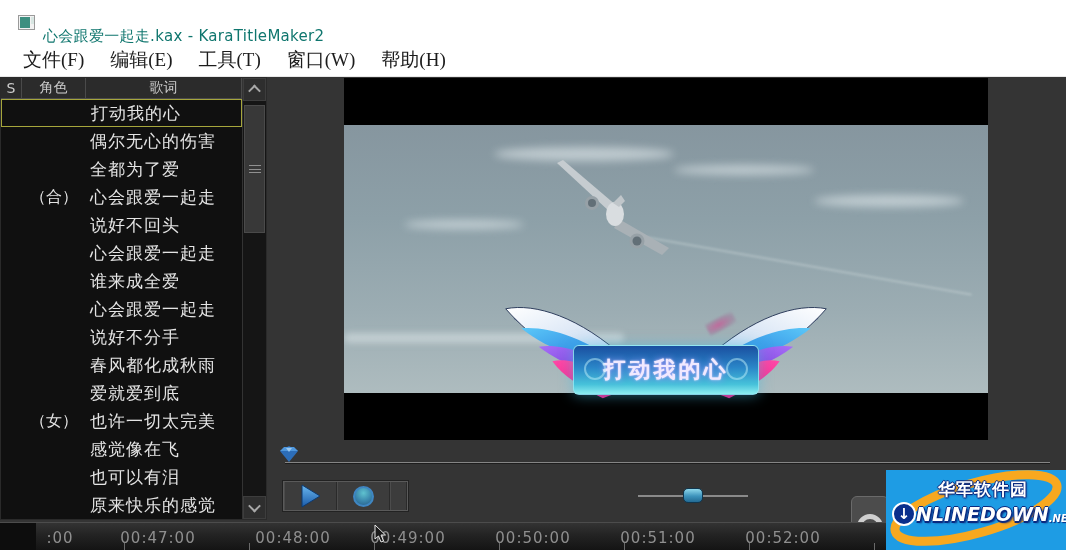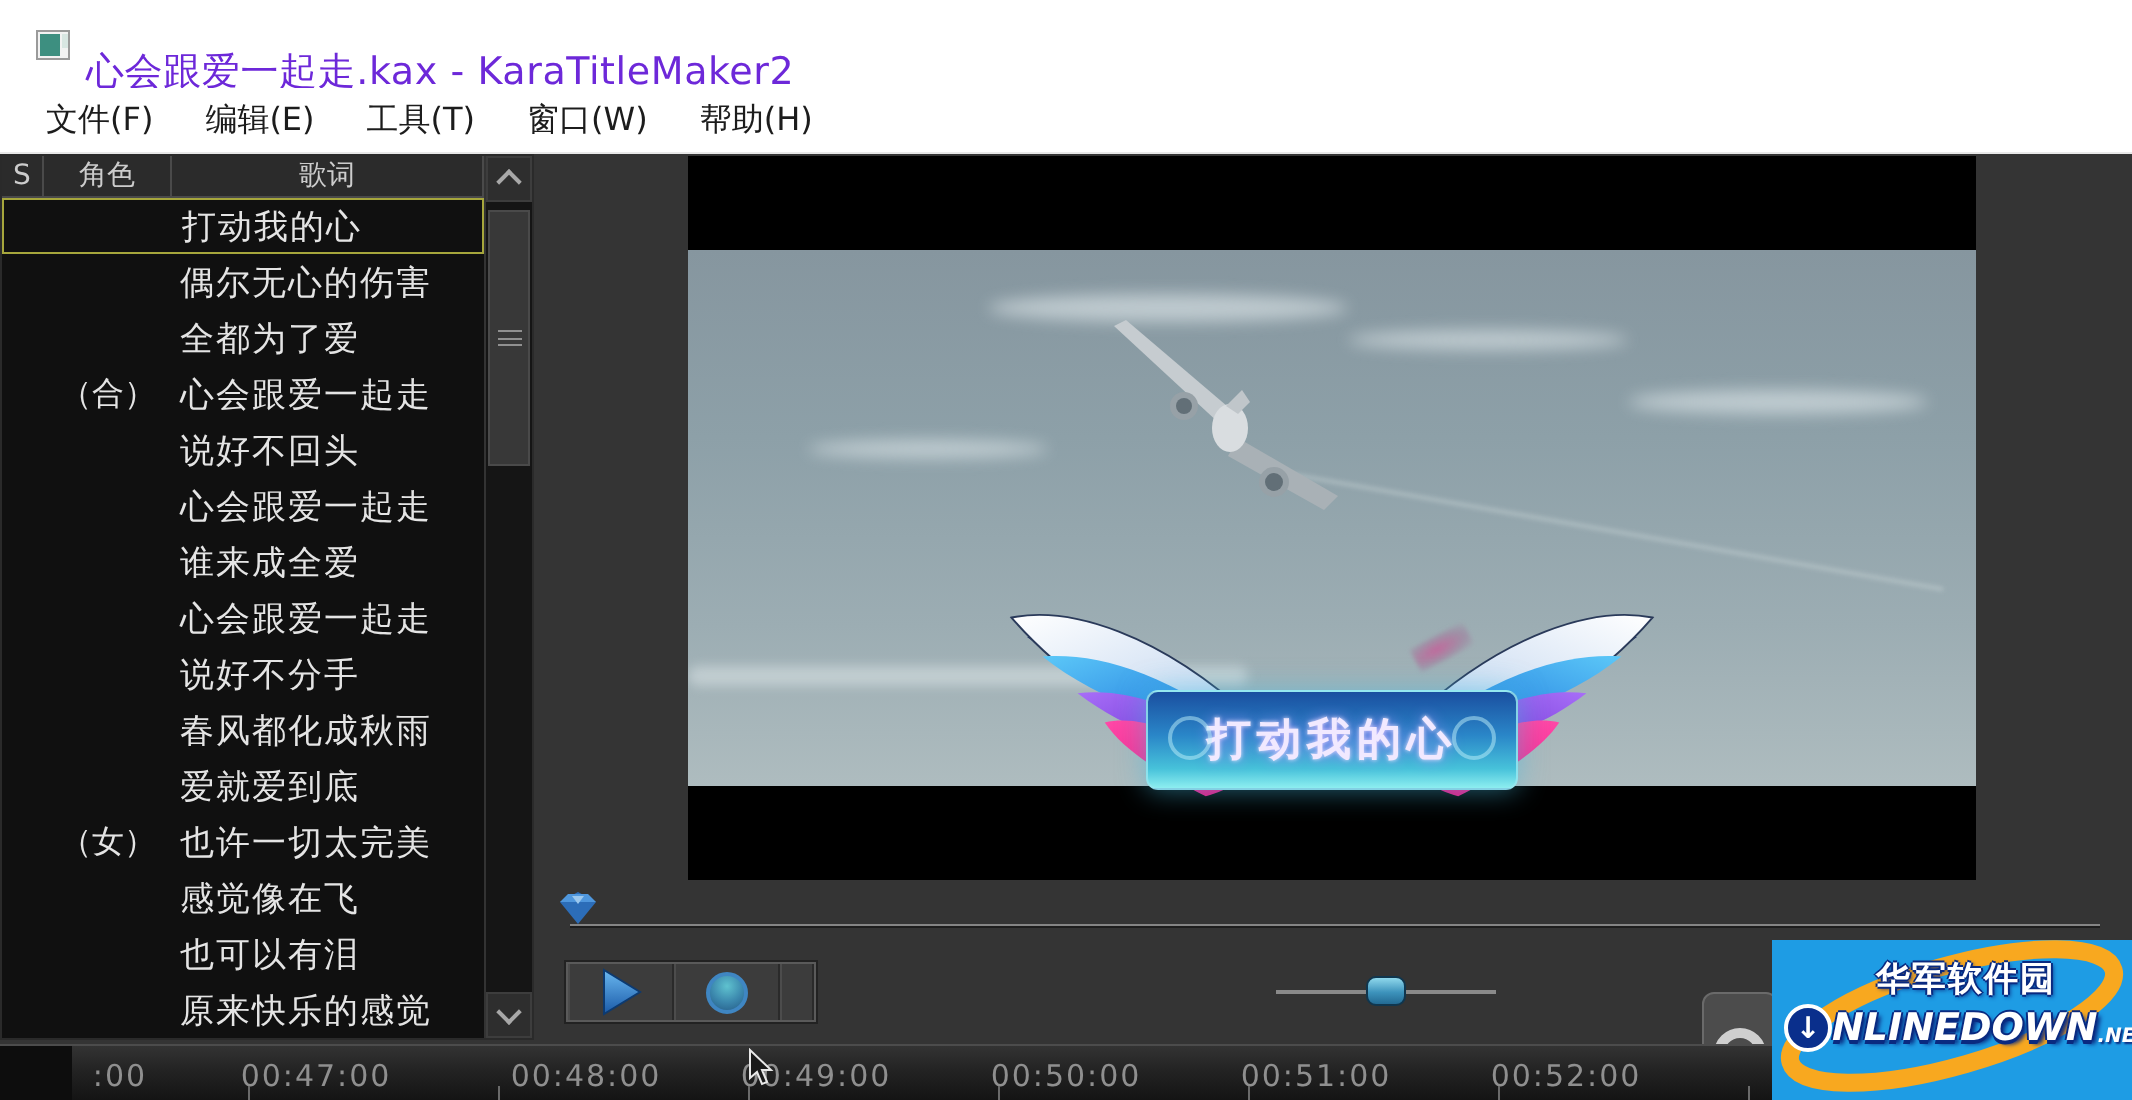--- a/index.html
+++ b/index.html
@@ -4,25 +4,25 @@
 <style>
   * { margin:0; padding:0; box-sizing:border-box; }
   body { font-family:"DejaVu Sans", sans-serif; background:#222; }
   .app { position:relative; width:1066px; height:550px; overflow:hidden; background:#343434; }
 
   
   .titlebar { position:absolute; left:0; top:0; width:1066px; height:44px; background:#ffffff; display:flex; align-items:center; padding-left:18px; }
   .app-icon { width:17px; height:15px; border:1px solid #9a9a9a; background:#f2f2f2; display:inline-flex; margin-right:8px; }
   .app-icon .ic-a { width:10px; height:11px; background:#3d8f80; margin:1px 0 0 1px; }
   .app-icon .ic-b { width:3px; height:7px; background:#d8e6e2; margin:1px 0 0 1px; }
-  .title-text { font-size:19px; color:#6d28d9; letter-spacing:.3px;margin-top:28px; }
+  .title-text { font-size:15px; color:#0f766e; letter-spacing:.3px;margin-top:28px; }
 
   
   .menubar { position:absolute; left:0; top:44px; width:1066px; height:33px; background:#ffffff; display:flex; align-items:center; padding-left:10px; border-bottom:1px solid #e8e8e8; }
-  .menu-item { font-size:16px; color:#1c1c1c; padding:4px 13px; cursor:default; }
+  .menu-item { font-size:19px; color:#1c1c1c; padding:4px 13px; cursor:default;font-family:Liberation Serif, serif; }
 
   
   .main { position:absolute; left:0; top:77px; width:1066px; height:473px; background:#343434; }
 
   
   .lyrics { position:absolute; left:0; top:0; width:267px; height:443px; background:#101010; display:flex; border:1px solid #2a2a2a; }
   .lyr-table { flex:1; display:flex; flex-direction:column; }
   .lyr-header { display:flex; height:22px; background:#2b2b2b; border-bottom:1px solid #4a4a4a; }
   .lyr-header > div { font-size:14px; color:#cccccc; display:flex; align-items:center; justify-content:center; border-right:1px solid #4a4a4a; }
   .h-s { width:21px; }

